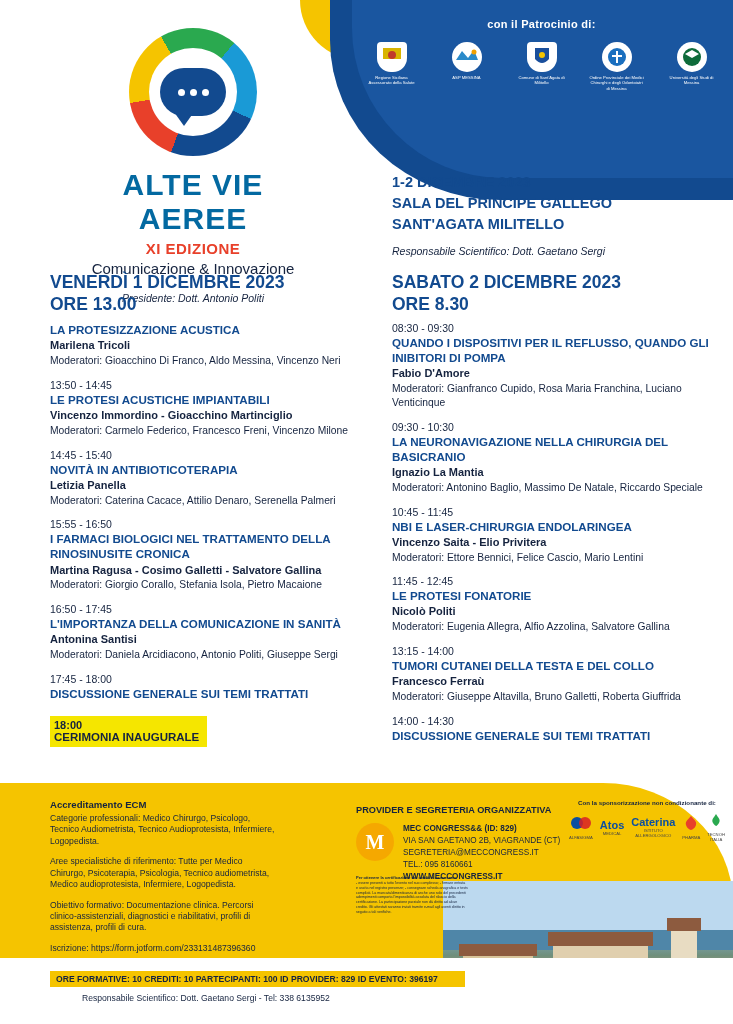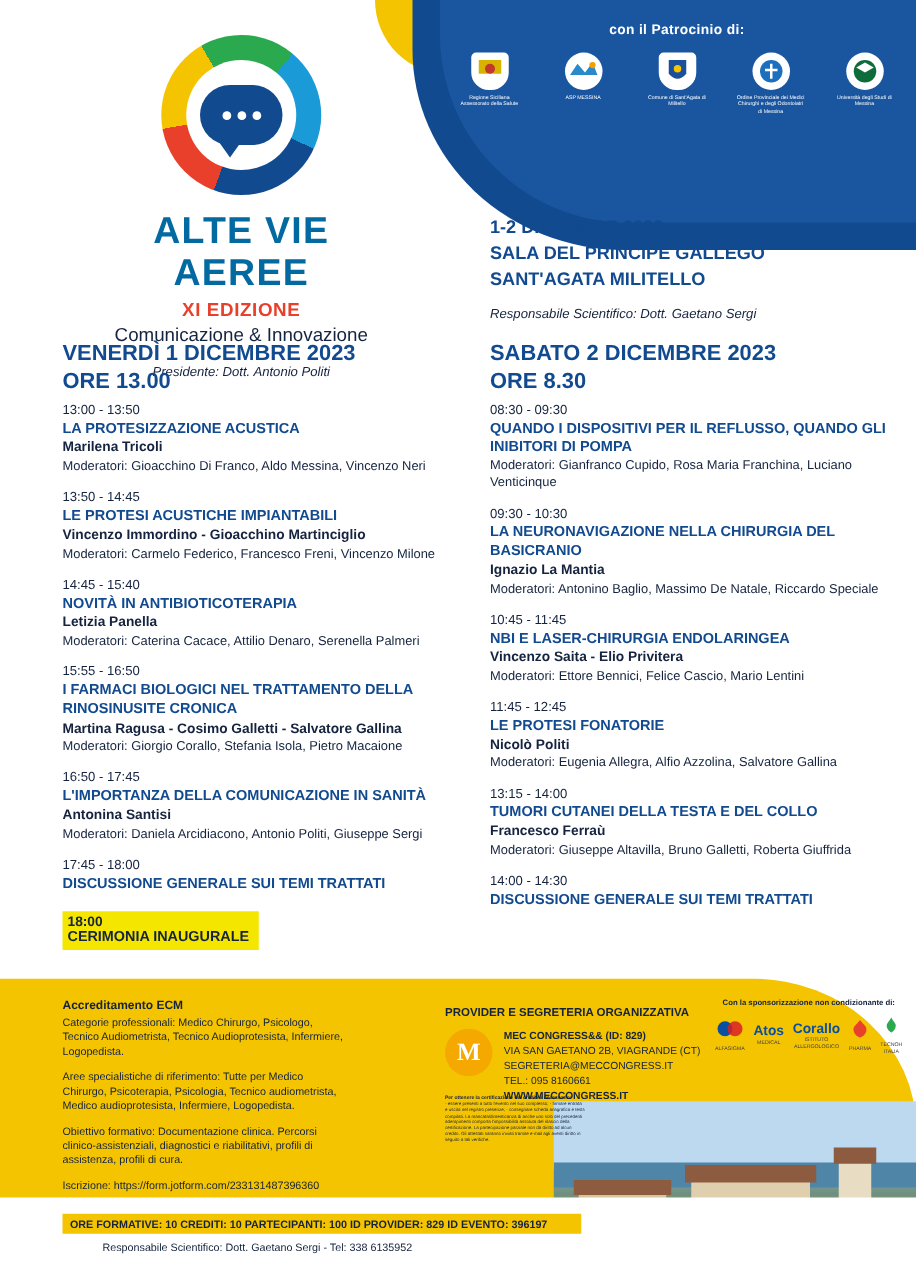--- a/index.html
+++ b/index.html
@@ -254,21 +254,20 @@
     <div>ORE 13.00</div>
   </div>
 
   <div class="day-head right">
     <div>SABATO 2 DICEMBRE 2023</div>
     <div>ORE 8.30</div>
   </div>
 
   <div class="col left">
     <div class="slot">
-      <div class="time">13:00 - 13:50</div>
       <div class="ttl">LA PROTESIZZAZIONE ACUSTICA</div>
       <div class="speaker">Marilena Tricoli</div>
       <div class="mods">Moderatori: Gioacchino Di Franco, Aldo Messina, Vincenzo Neri</div>
     </div>
     <div class="slot">
       <div class="time">13:50 - 14:45</div>
       <div class="ttl">LE PROTESI ACUSTICHE IMPIANTABILI</div>
       <div class="speaker">Vincenzo Immordino - Gioacchino Martinciglio</div>
       <div class="mods">Moderatori: Carmelo Federico, Francesco Freni, Vincenzo Milone</div>
     </div>
@@ -297,20 +296,21 @@
     <div class="highlight">
       <div class="time">18:00</div>
       <div class="ttl">CERIMONIA INAUGURALE</div>
     </div>
   </div>
 
   <div class="col right">
     <div class="slot">
       <div class="time">08:30 - 09:30</div>
       <div class="ttl">QUANDO I DISPOSITIVI PER IL REFLUSSO, QUANDO GLI INIBITORI DI POMPA</div>
+      <div class="speaker">Fabio D'Amore</div>
       <div class="mods">Moderatori: Gianfranco Cupido, Rosa Maria Franchina, Luciano Venticinque</div>
     </div>
     <div class="slot">
       <div class="time">09:30 - 10:30</div>
       <div class="ttl">LA NEURONAVIGAZIONE NELLA CHIRURGIA DEL BASICRANIO</div>
       <div class="speaker">Ignazio La Mantia</div>
       <div class="mods">Moderatori: Antonino Baglio, Massimo De Natale, Riccardo Speciale</div>
     </div>
     <div class="slot">
       <div class="time">10:45 - 11:45</div>
@@ -390,21 +390,21 @@
                 <circle cx="15" cy="8" r="6" fill="#d81f26" opacity=".85"></circle>
               </svg>
           </div>
           <div class="spon-sub">ALFASIGMA</div>
         </div>
         <div class="spon-item">
           <div class="spon-mark">Atos</div>
           <div class="spon-sub">MEDICAL</div>
         </div>
         <div class="spon-item">
-          <div class="spon-mark">Corallo</div>
+          <div class="spon-mark">Caterina</div>
           <div class="spon-sub">ISTITUTO ALLERGOLOGICO</div>
         </div>
         <div class="spon-item">
           <div>
             <svg width="16" height="16" viewBox="0 0 16 16">
                 <path d="M8 1 C11 5 14 6 13 10 C12 14 8 15 8 15 C8 15 4 14 3 10 C2 6 5 5 8 1 Z" fill="#e8402a"></path>
               </svg>
           </div>
           <div class="spon-sub">PHARMA</div>
         </div>

